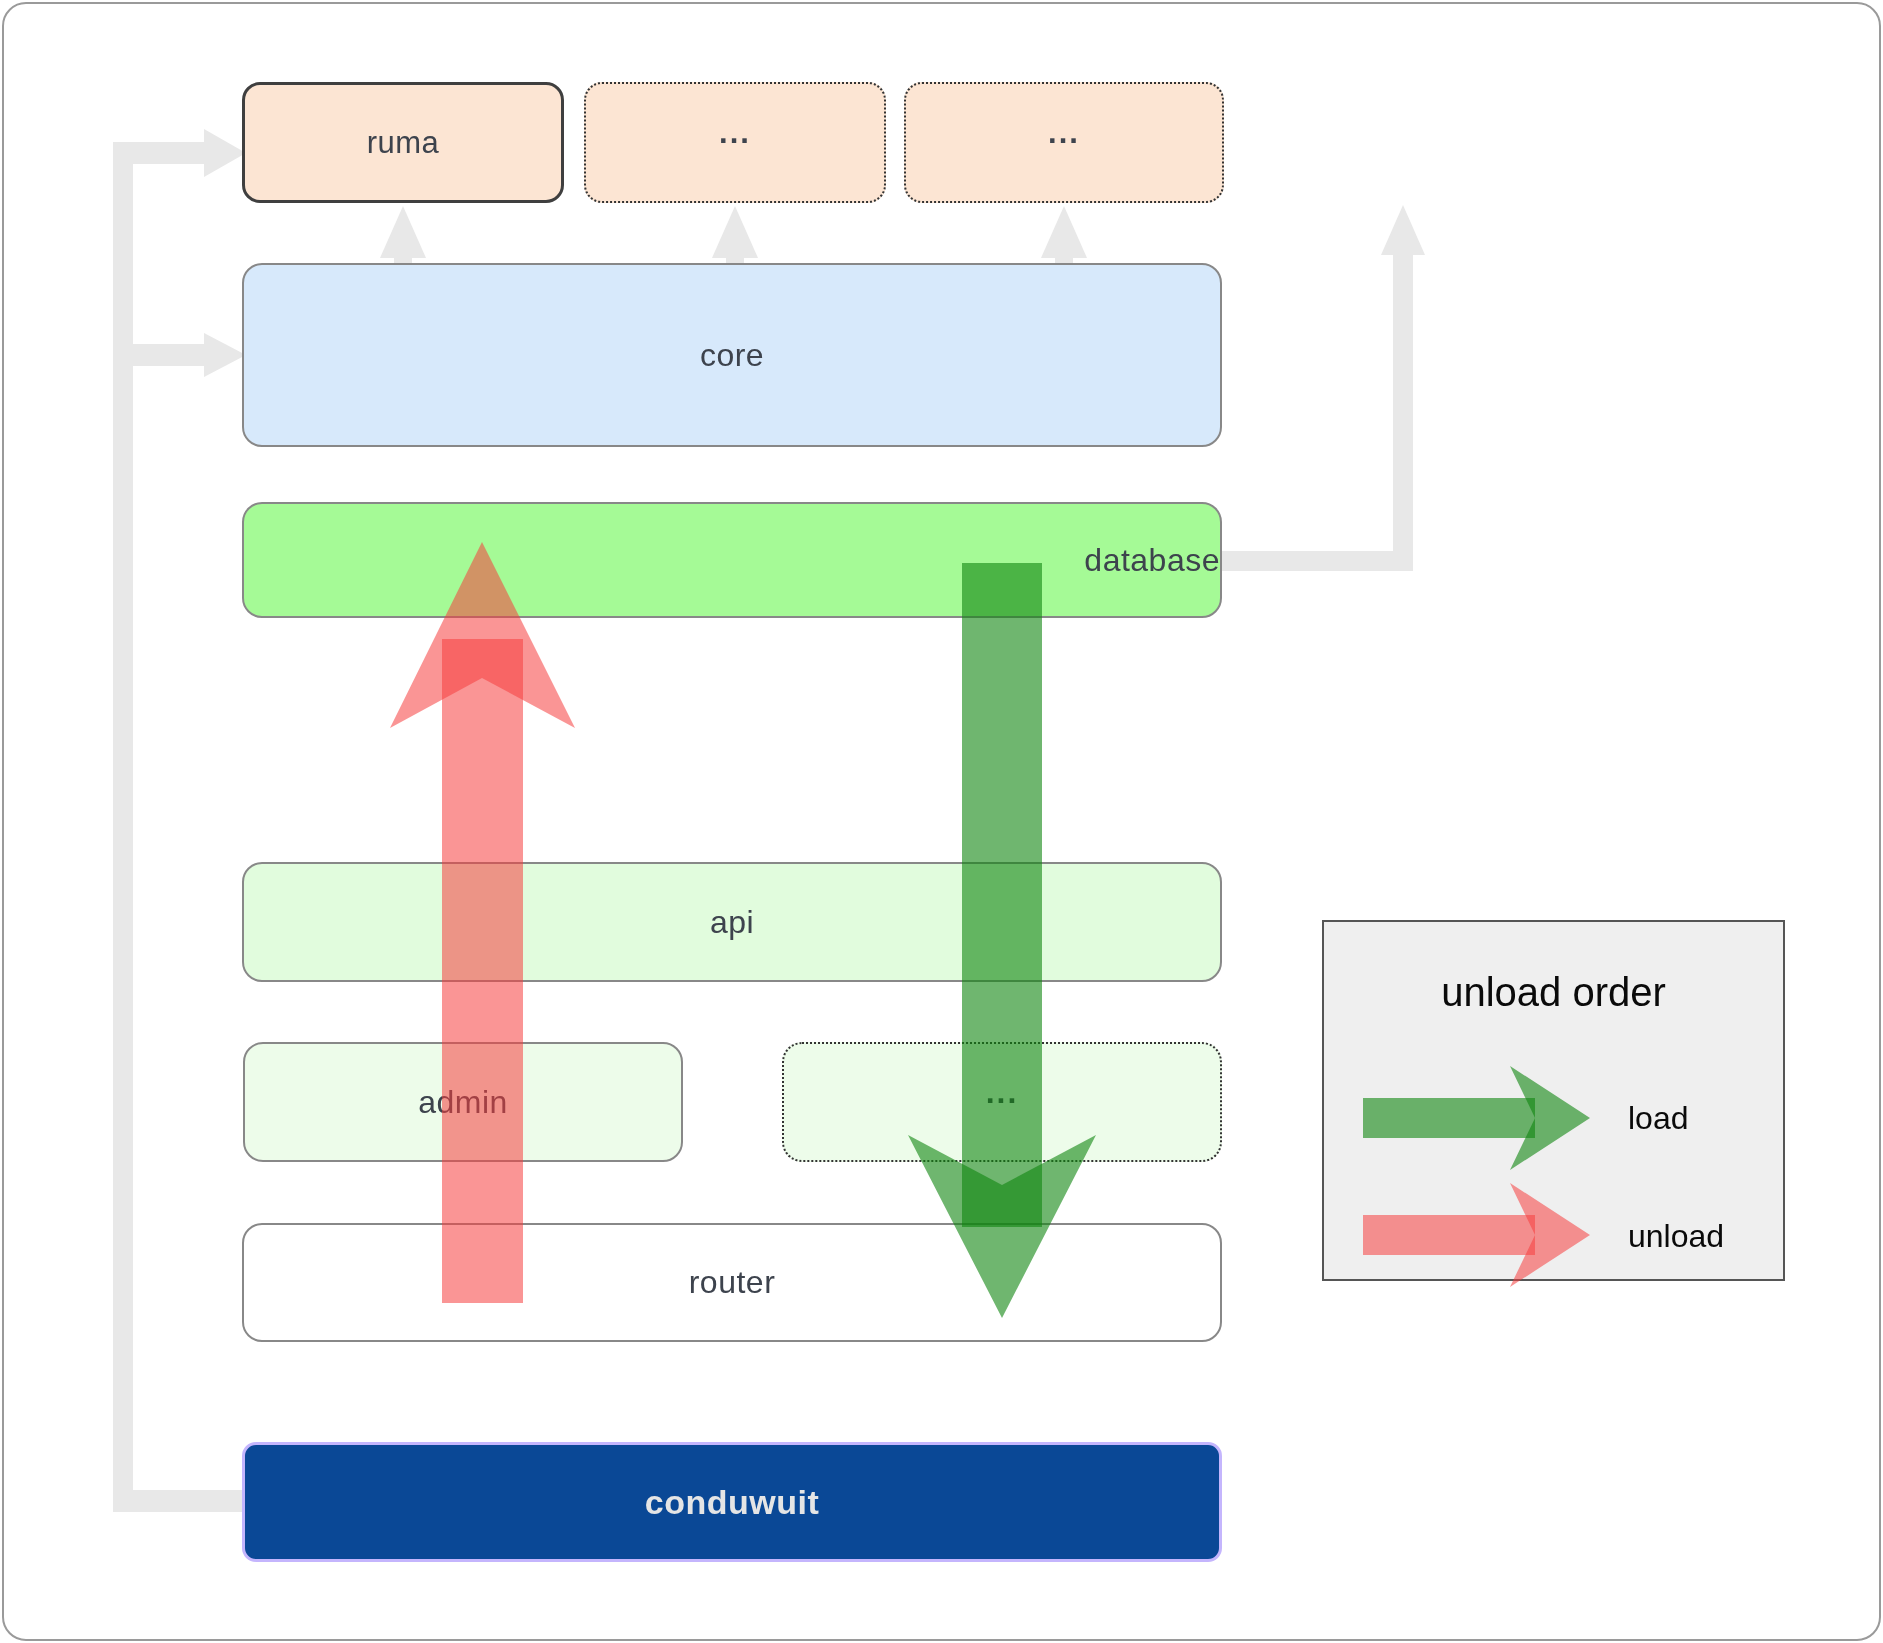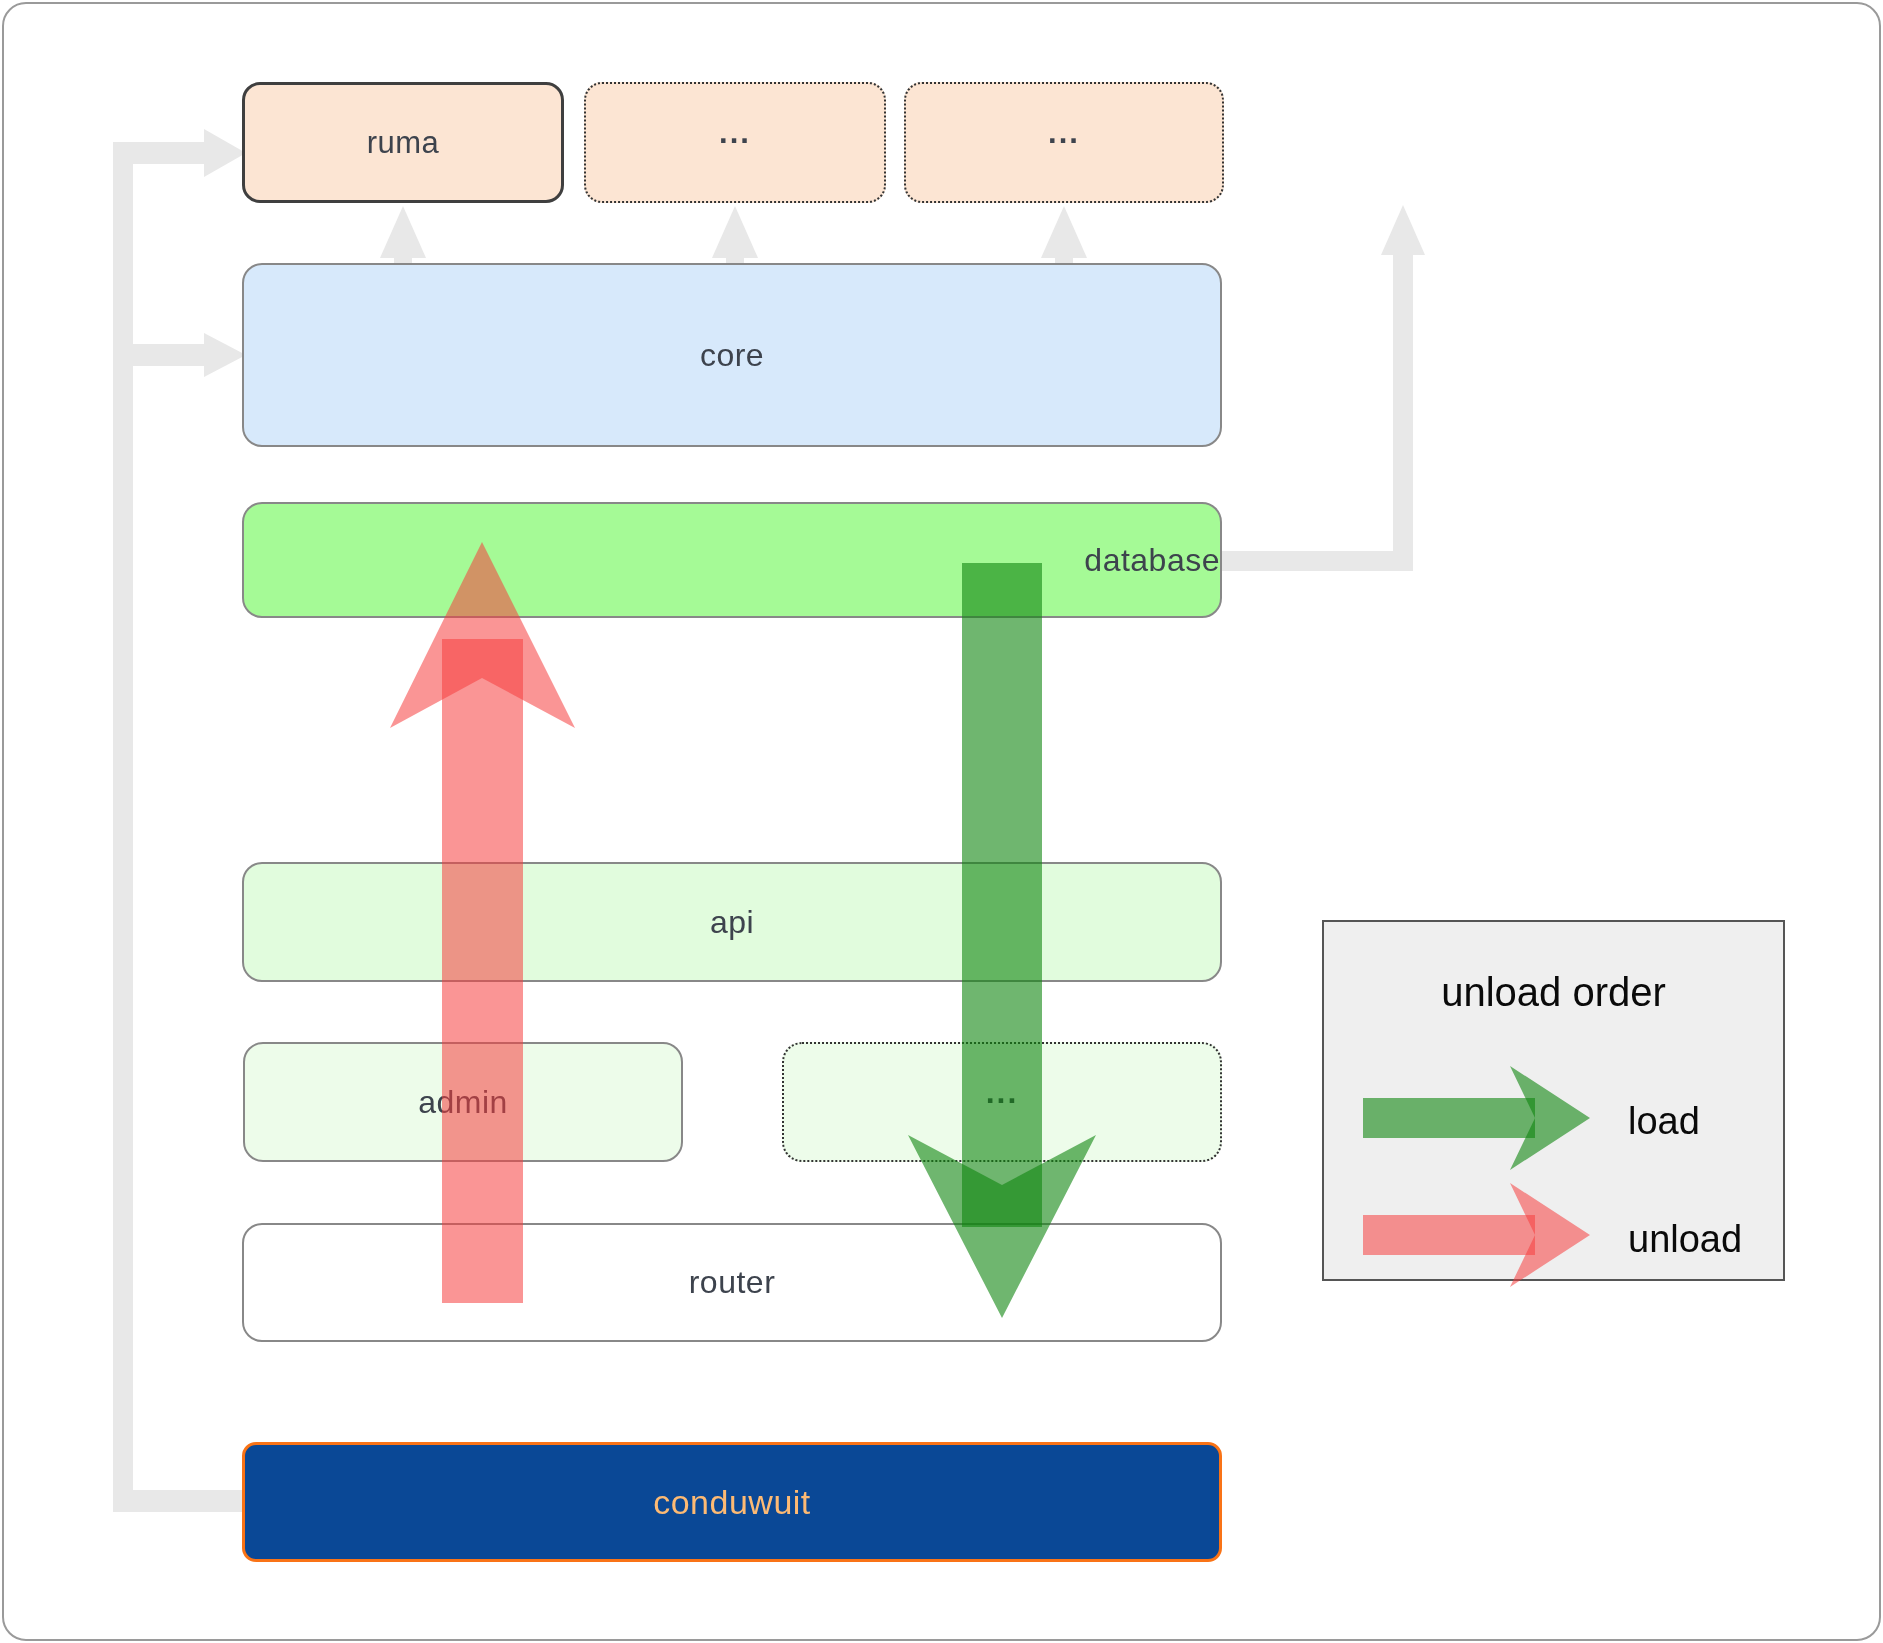--- a/index.html
+++ b/index.html
@@ -23,34 +23,34 @@
   .top-solid{border:3px solid var(--border_dark);}
   .dotted{border:2.5px dotted #333;}
   .core{background:var(--blue_core);border:2.5px solid var(--border_mid);}
   .database{background:var(--green_database);border:2.5px solid var(--border_mid);}
   .service{background:var(--green_service);border:2.5px solid var(--border_mid);}
   .api{background:var(--green_api);border:2.5px solid var(--border_mid);}
   .admin{background:var(--green_admin);border:2.5px solid var(--border_mid);}
   .admin-dotted{background:var(--green_admin);}
   .router{background:var(--router_white);border:2.5px solid var(--border_mid);}
   .conduwuit{
-    background:var(--conduwuit_navy);border:3px solid #f97316;border-radius:14px;
-    color:#fdba74;font-weight:normal;font-size:34px;
+    background:var(--conduwuit_navy);border:3px solid #c4b5fd;border-radius:14px;
+    color:#e5e5e5;font-weight:bold;font-size:34px;
   }
   .dots{font-weight:bold;transform:translateY(-0.32em);letter-spacing:2px;}
   #legend{
     position:absolute;left:1322px;top:920px;width:463px;height:361px;
     box-sizing:border-box;background:var(--legend_bg);border:2.5px solid #555;
     z-index:1;
   }
   #legend .legend-title{
     margin-top:48px;text-align:center;font-size:40px;color:#0a0a0a;
   }
   #legend .legend-label{
-    position:absolute;left:304px;font-size:38px;color:#0a0a0a;
+    position:absolute;left:304px;font-size:32px;color:#0a0a0a;
   }
   #legend .legend-label.load{top:178px;}
   #legend .legend-label.unload{top:296px;}
 </style>
 </head>
 <body>
 
 <div id="canvas">
 
   <svg id="connectors" class="layer" width="1883" height="1643">

